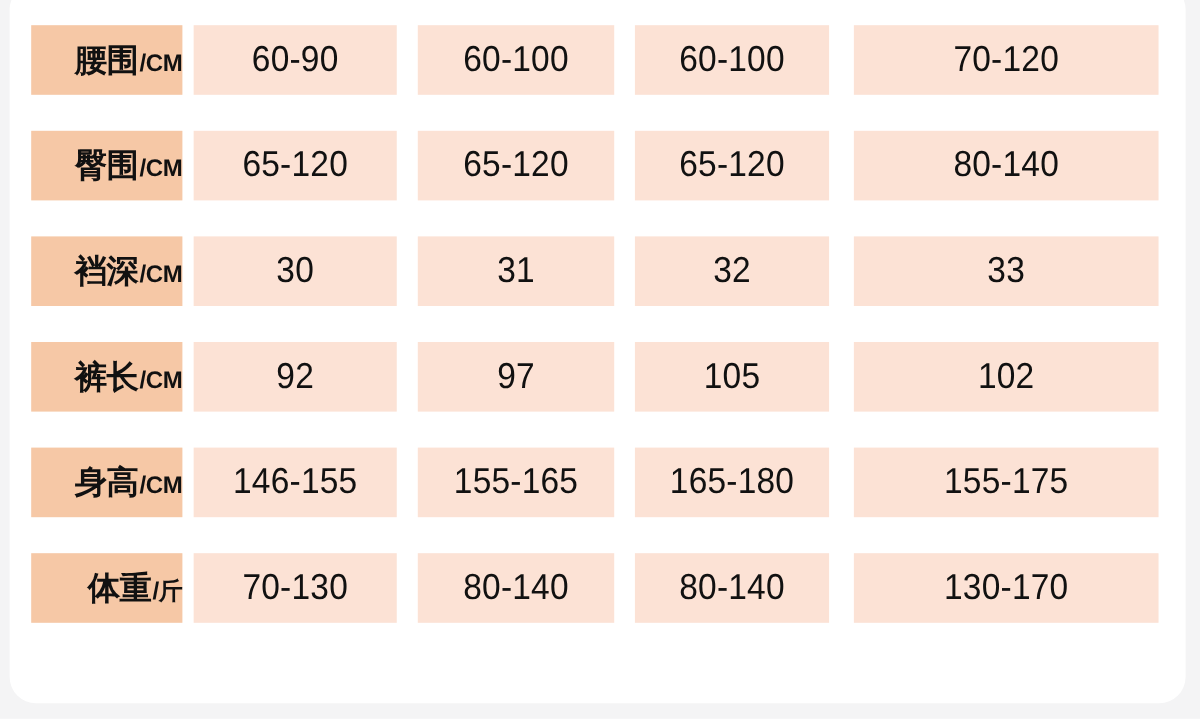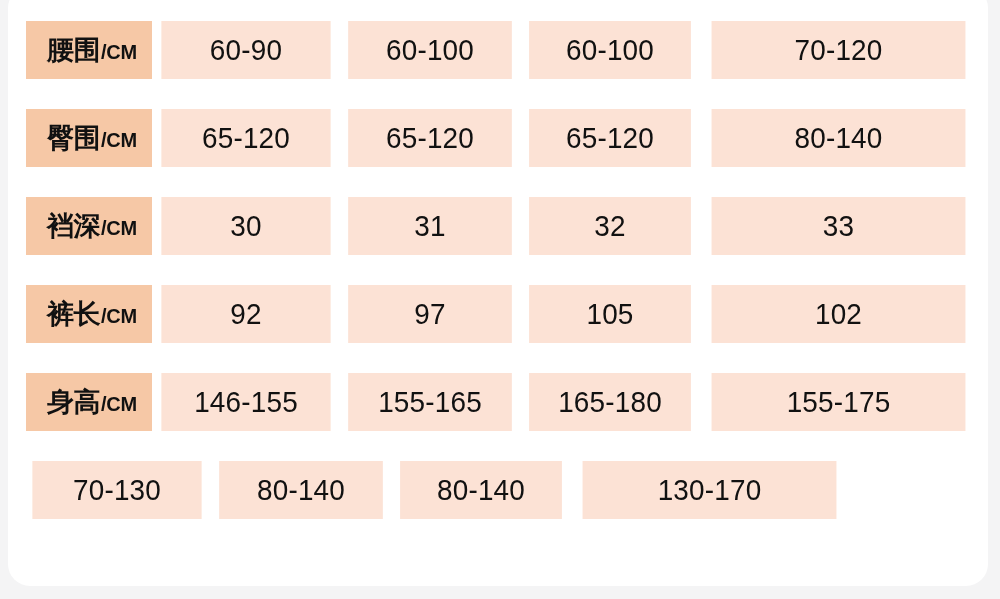--- a/index.html
+++ b/index.html
@@ -51,21 +51,21 @@
     height: 58px;
   }
 
   
   .cell-label {
     width: 126px;
     flex: 0 0 126px;
     background: #f6c8a6;
     margin-right: 3px;
     padding-left: 6px;
-    justify-content: center;
+    justify-content: flex-end;
   }
   .label-inner {
     display: flex;
     align-items: baseline;
     white-space: nowrap;
   }
   .label-name {
     font-size: 27px;
     font-weight: 700;
     color: #111111;
@@ -161,20 +161,26 @@
             <span class="label-unit">/CM</span>
         </span>
       </div>
       <div class="cell cell-data col-1">146-155</div>
       <div class="cell cell-data col-2">155-165</div>
       <div class="cell cell-data col-3">165-180</div>
       <div class="cell cell-data col-4">155-175</div>
     </div>
 
     <div class="row">
+      <div class="cell cell-label">
+        <span class="label-inner">
+          <span class="label-name">体重</span>
+            <span class="label-unit">/斤</span>
+        </span>
+      </div>
       <div class="cell cell-data col-1">70-130</div>
       <div class="cell cell-data col-2">80-140</div>
       <div class="cell cell-data col-3">80-140</div>
       <div class="cell cell-data col-4">130-170</div>
     </div>
 
   </div>
 </div>
 
 </body></html>

